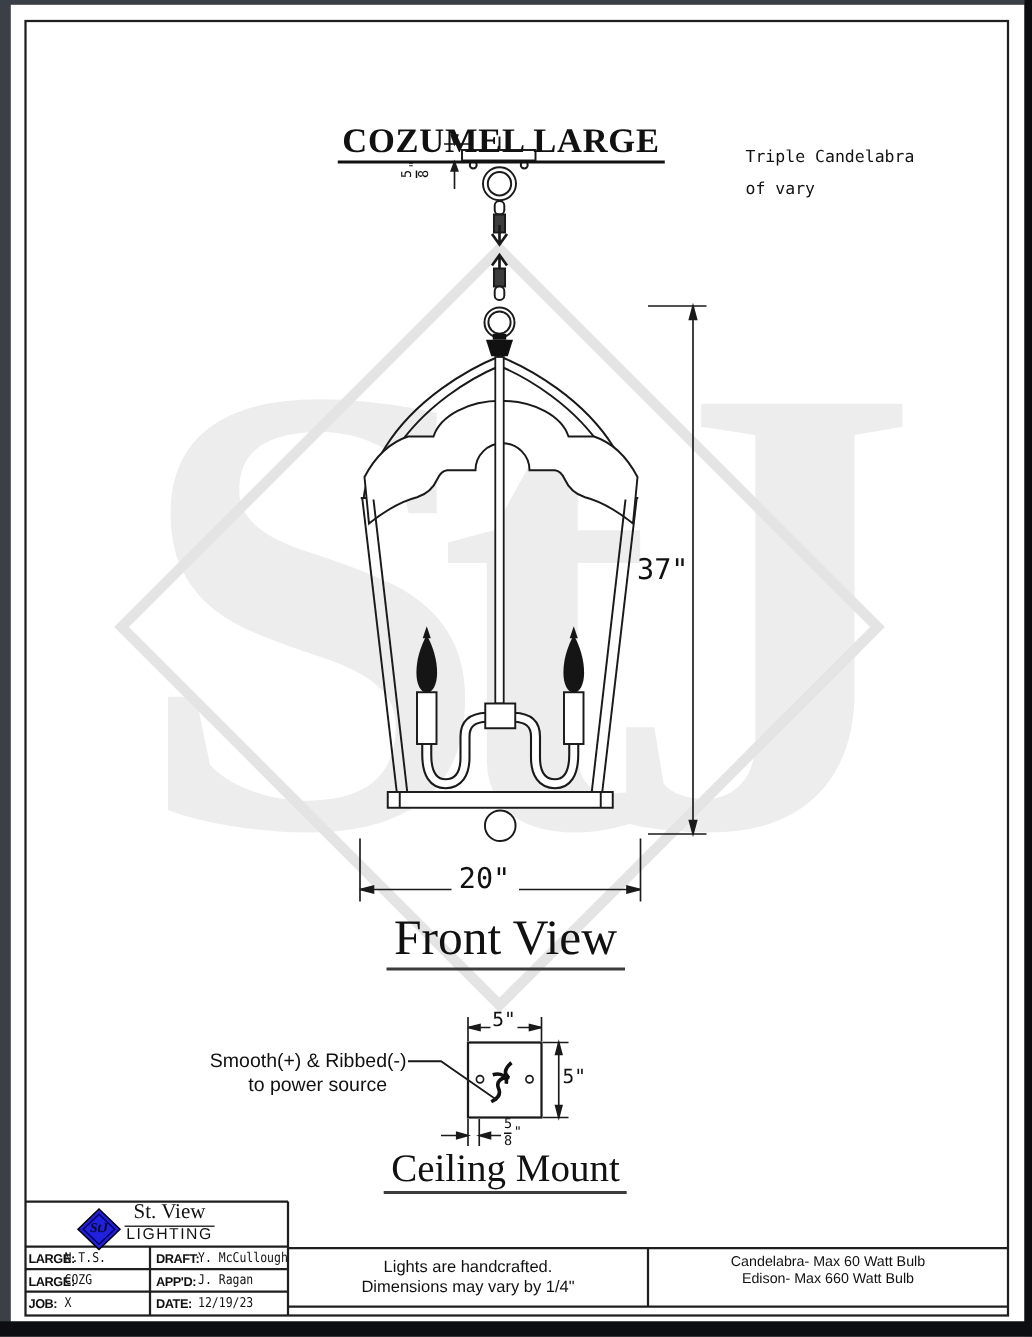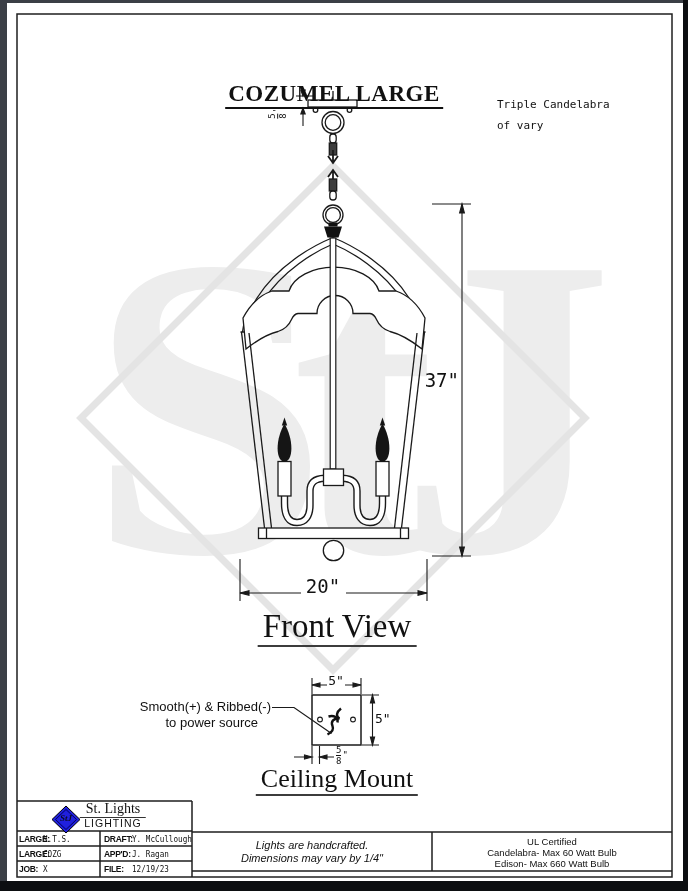--- a/index.html
+++ b/index.html
@@ -200,44 +200,43 @@
 
   <div class="txt serif ctr rule2" style="left:337px;top:766px;font-size:26px;">Ceiling Mount</div>
 
   <div class="txt sans" style="left:125px;top:699px;width:146px;text-align:right;font-size:13px;line-height:16px;">
     <div>Smooth(+) &amp; Ribbed(-)</div>
     <div style="padding-right:13px;">to power source</div>
   </div>
 
   <div class="txt serif" style="left:66px;top:814px;transform:translateX(-50%);font-size:9px;font-weight:bold;font-style:italic;color:#0a0a25;">StJ</div>
 
-  <div class="txt serif ctr" style="left:113px;top:802px;font-size:14px;border-bottom:1px solid #333;padding:0 6px 1px 6px;">St. Lights</div>
+  <div class="txt serif ctr" style="left:113px;top:802px;font-size:14px;border-bottom:1px solid #333;padding:0 6px 1px 6px;">St. View</div>
   <div class="txt sans ctr" style="left:113px;top:818px;font-size:10.5px;font-weight:normal;letter-spacing:1px;">LIGHTING</div>
 
   <div class="txt sans tbl" style="left:19px;top:835px;">LARGE:</div>
   <div class="txt cad tbv" style="left:43px;top:834.5px;">N.T.S.</div>
   <div class="txt sans tbl" style="left:104px;top:835px;">DRAFT:</div>
   <div class="txt cad tbv" style="left:132px;top:834.5px;">Y. McCullough</div>
 
   <div class="txt sans tbl" style="left:19px;top:850px;">LARGE:</div>
   <div class="txt cad tbv" style="left:43px;top:849.5px;">COZG</div>
   <div class="txt sans tbl" style="left:104px;top:850px;">APP'D:</div>
   <div class="txt cad tbv" style="left:132px;top:849.5px;">J. Ragan</div>
 
   <div class="txt sans tbl" style="left:19px;top:865px;">JOB:</div>
   <div class="txt cad tbv" style="left:43px;top:864.5px;">X</div>
-  <div class="txt sans tbl" style="left:104px;top:865px;">FILE:</div>
+  <div class="txt sans tbl" style="left:104px;top:865px;">DATE:</div>
   <div class="txt cad tbv" style="left:132px;top:864.5px;">12/19/23</div>
 
-  <div class="txt sans" style="left:192px;top:839px;width:240px;text-align:center;font-size:11px;line-height:13px;font-style:italic;">
+  <div class="txt sans" style="left:192px;top:839px;width:240px;text-align:center;font-size:11px;line-height:13px;">
     <div>Lights are handcrafted.</div>
     <div>Dimensions may vary by 1/4"</div>
   </div>
 
   <div class="txt sans" style="left:432px;top:836px;width:240px;text-align:center;font-size:9.5px;line-height:11px;">
-    <div>UL Certified</div>
     <div>Candelabra- Max 60 Watt Bulb</div>
     <div>Edison- Max 660 Watt Bulb</div>
   </div>
 
   <div class="edge-right"></div>
   <div class="edge-bottom"></div>
 </div>
 
 </body></html>

